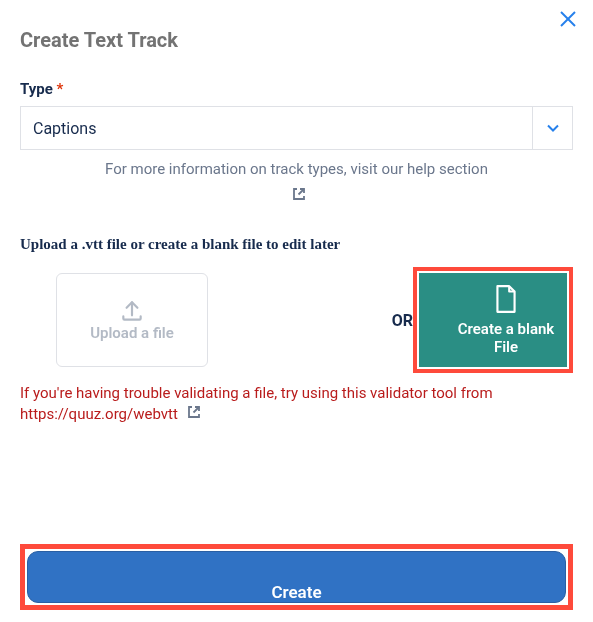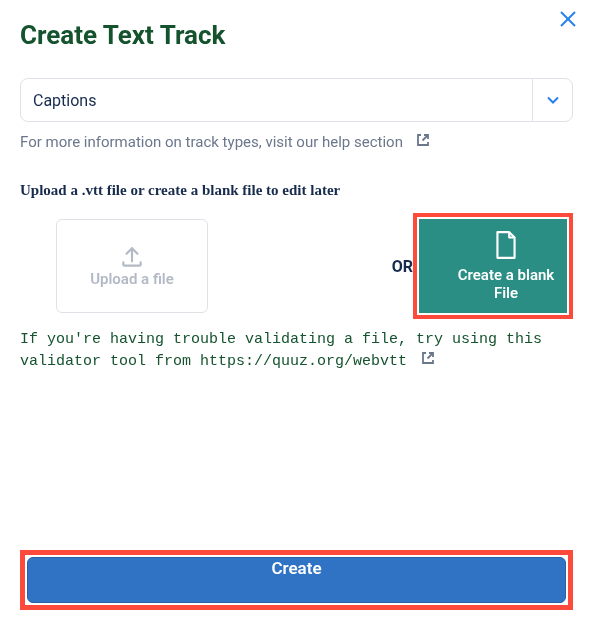--- a/index.html
+++ b/index.html
@@ -16,37 +16,37 @@
       position: absolute;
       top: 10px;
       right: 16px;
       cursor: pointer;
       color: #2680EB;
       font-size: 22px;
       font-weight: 300;
       line-height: 1;
     }
     .title {
-      font-size: 26px;
-      font-weight: 700;
-      color: #14532d;
+      font-size: 20px;
+      font-weight: 700;
+      color: #737373;
       margin-bottom: 28px;
-      margin-top: 0;
+      margin-top: 8px;
     }
     .field-label {
       font-size: 15px;
       font-weight: 700;
       color: #172B4D;
       margin-bottom: 8px;
     }
     .req { color: #DE350B; }
     .select {
       width: 100%;
       border: 1.5px solid #DFE1E6;
-      border-radius: 8px;
+      border-radius: 0;
       height: 44px;
       display: flex;
       align-items: center;
       padding: 0 12px;
       font-size: 16px;
       color: #172B4D;
       cursor: pointer;
       position: relative;
       background: #fff;
     }
@@ -66,27 +66,27 @@
       height: 14px;
     }
     .help-text {
       font-size: 15px;
       color: #6B778C;
       margin-top: 10px;
       display: flex;
       align-items: center;
       gap: 8px;
       flex-wrap: wrap;
+      flex-direction: column;
     }
     .help-text-inline {
       font-size: 15px;
-      color: #14532d;
+      color: #b91c1c;
       margin-top: 10px;
       line-height: 1.4;
-      font-family: Liberation Mono, monospace;
     }
     .ext-icon {
       color: #6B778C;
       display: inline-block;
       vertical-align: middle;
       margin-left: 4px;
     }
     .section { margin-bottom: 30px; }
     .upload-label {
       font-size: 15px;
@@ -151,46 +151,50 @@
     .create-btn-wrap {
       border: 5px solid #FE4A3B;
       padding: 2px;
       position: absolute;
       left: 20px;
       right: 20px;
       bottom: 12px;
     }
     .create-btn {
       width: 100%;
-      height: 46px;
+      height: 52px;
       background: #3072C4;
       border: 1px solid #2A5FA3;
       color: #fff;
       font-size: 17px;
       font-weight: 600;
       cursor: pointer;
       display: flex;
-      align-items: flex-start;
-      justify-content: center;
-      border-radius: 6px;
+      align-items: flex-end;
+      justify-content: center;
+      border-radius: 11px;
     }
   </style>
 </head>
 <body>
 
 <div class="close-btn">
   <svg width="18" height="18" viewBox="0 0 18 18" fill="none" stroke="#2680EB" stroke-width="2">
     <line x1="2" y1="2" x2="16" y2="16"></line>
     <line x1="16" y1="2" x2="2" y2="16"></line>
   </svg>
 </div>
 
 <h1 class="title">Create Text Track</h1>
 
 <div class="section">
+  <div class="field-label">
+    <span>Type</span>
+    <span class="req">*</span>
+  </div>
   <div class="select">
     <span>Captions</span>
     <div class="chevron-wrap">
       <svg class="chevron" viewBox="0 0 14 14" fill="none" stroke="#2680EB" stroke-width="2">
         <polyline points="2,4.5 7,9.5 12,4.5"></polyline>
       </svg>
     </div>
   </div>
   <div class="help-text">
     <span>For more information on track types, visit our help section</span>

